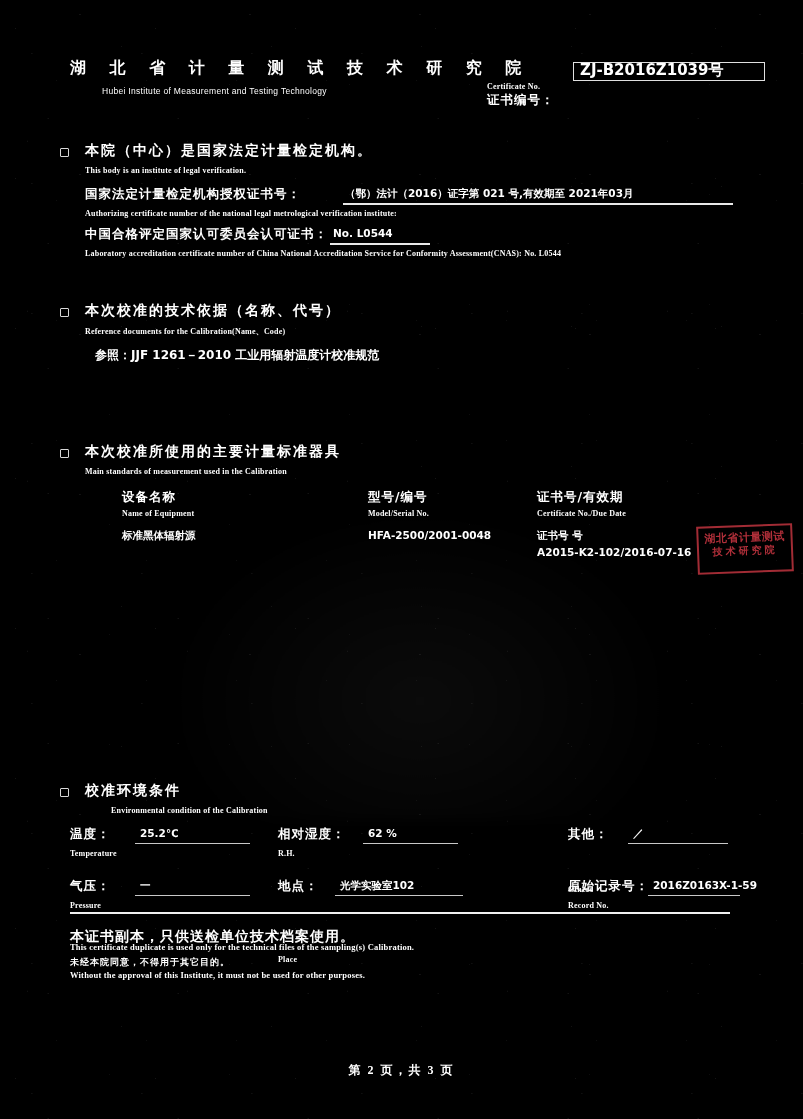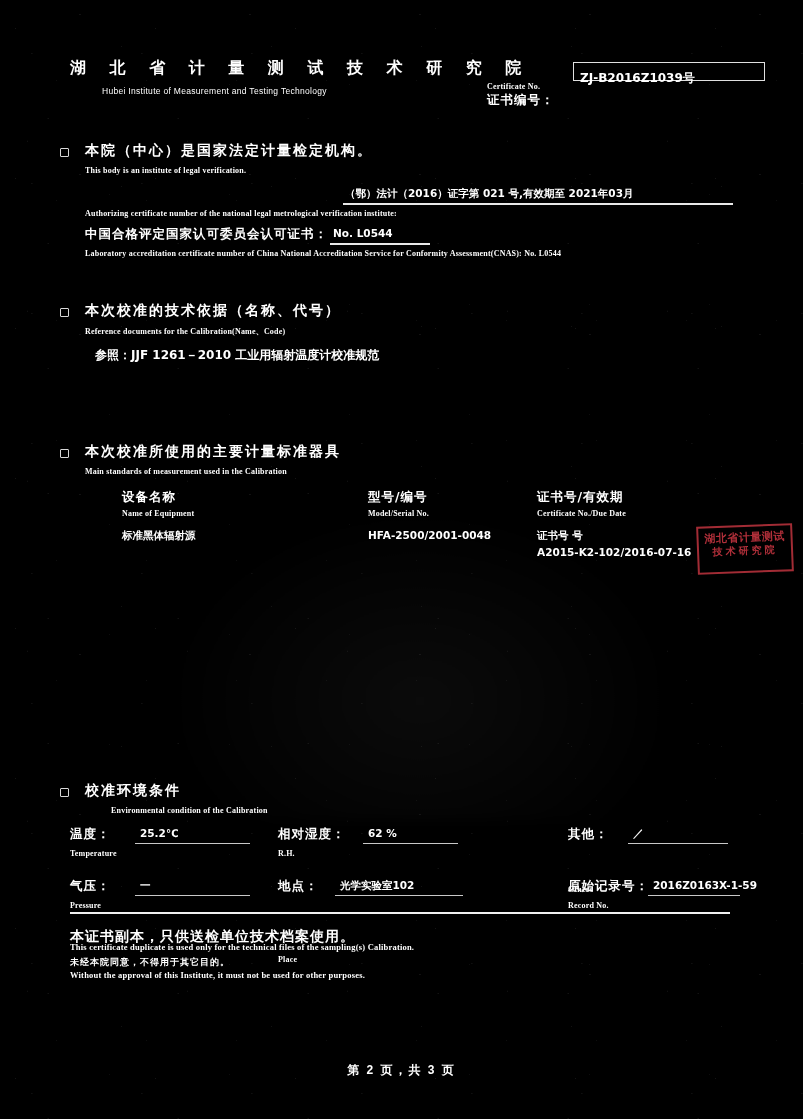--- a/index.html
+++ b/index.html
@@ -127,45 +127,46 @@
     top: 62px;
     width: 190px;
     height: 17px;
     border: 1.5px solid #e0e0e0;
   }
   .footer-note { font-size: 8.5px; }
   .pagenum {
     position: absolute;
     left: 0; right: 0;
     text-align: center;
-    font-family: Liberation Sans, sans-serif;
+    font-family: Liberation Serif, serif;
     font-weight: bold;
     font-size: 12px;
     letter-spacing: 2px;
   }
 </style>
 </head>
 <body>
 
 <div class="page">
   <div class="noise"></div>
   <div class="smudge"></div>
 
   <div class="el hdr-cn" style="left:70px; top:58px;">湖 北 省 计 量 测 试 技 术 研 究 院</div>
   <div class="el hdr-en" style="left:70px; top:86px;padding-left:32px;">Hubei Institute of Measurement and Testing Technology</div>
 
   <div class="el cn label-cn" style="left:487px; top:62px;margin-top:30px;">证书编号：</div>
   <div class="el en" style="left:487px; top:82px;">Certificate No.</div>
   <div class="certbox"></div>
-  <div class="el val" style="left:580px; top:70px; font-size:12px;">ZJ-B2016Z1039号</div>
+  <div class="el val" style="left:580px; top:61px; font-size:15px;">ZJ-B2016Z1039号</div>
 
   <div class="bullet" style="left:60px; top:148px;"></div>
   <div class="el cn label-cn-lg" style="left:85px; top:142px;">本院（中心）是国家法定计量检定机构。</div>
   <div class="el en" style="left:85px; top:166px;">This body is an institute of legal verification.</div>
 
+  <div class="el cn label-cn" style="left:85px; top:186px;">国家法定计量检定机构授权证书号：</div>
   <div class="el val-sm" style="left:345px; top:187px;">（鄂）法计（2016）证字第 021 号,有效期至 2021年03月</div>
   <div class="uline" style="left:343px; top:203px; width:390px;"></div>
   <div class="el en" style="left:85px; top:209px;">Authorizing certificate number of the national legal metrological verification institute:</div>
 
   <div class="el cn label-cn" style="left:85px; top:226px;">中国合格评定国家认可委员会认可证书：</div>
   <div class="el val-sm" style="left:333px; top:227px;">No. L0544</div>
   <div class="uline" style="left:330px; top:243px; width:100px;"></div>
   <div class="el en" style="left:85px; top:249px;">Laboratory accreditation certificate number of China National Accreditation Service for Conformity Assessment(CNAS): No. L0544</div>
 
   <div class="bullet" style="left:60px; top:308px;"></div>

